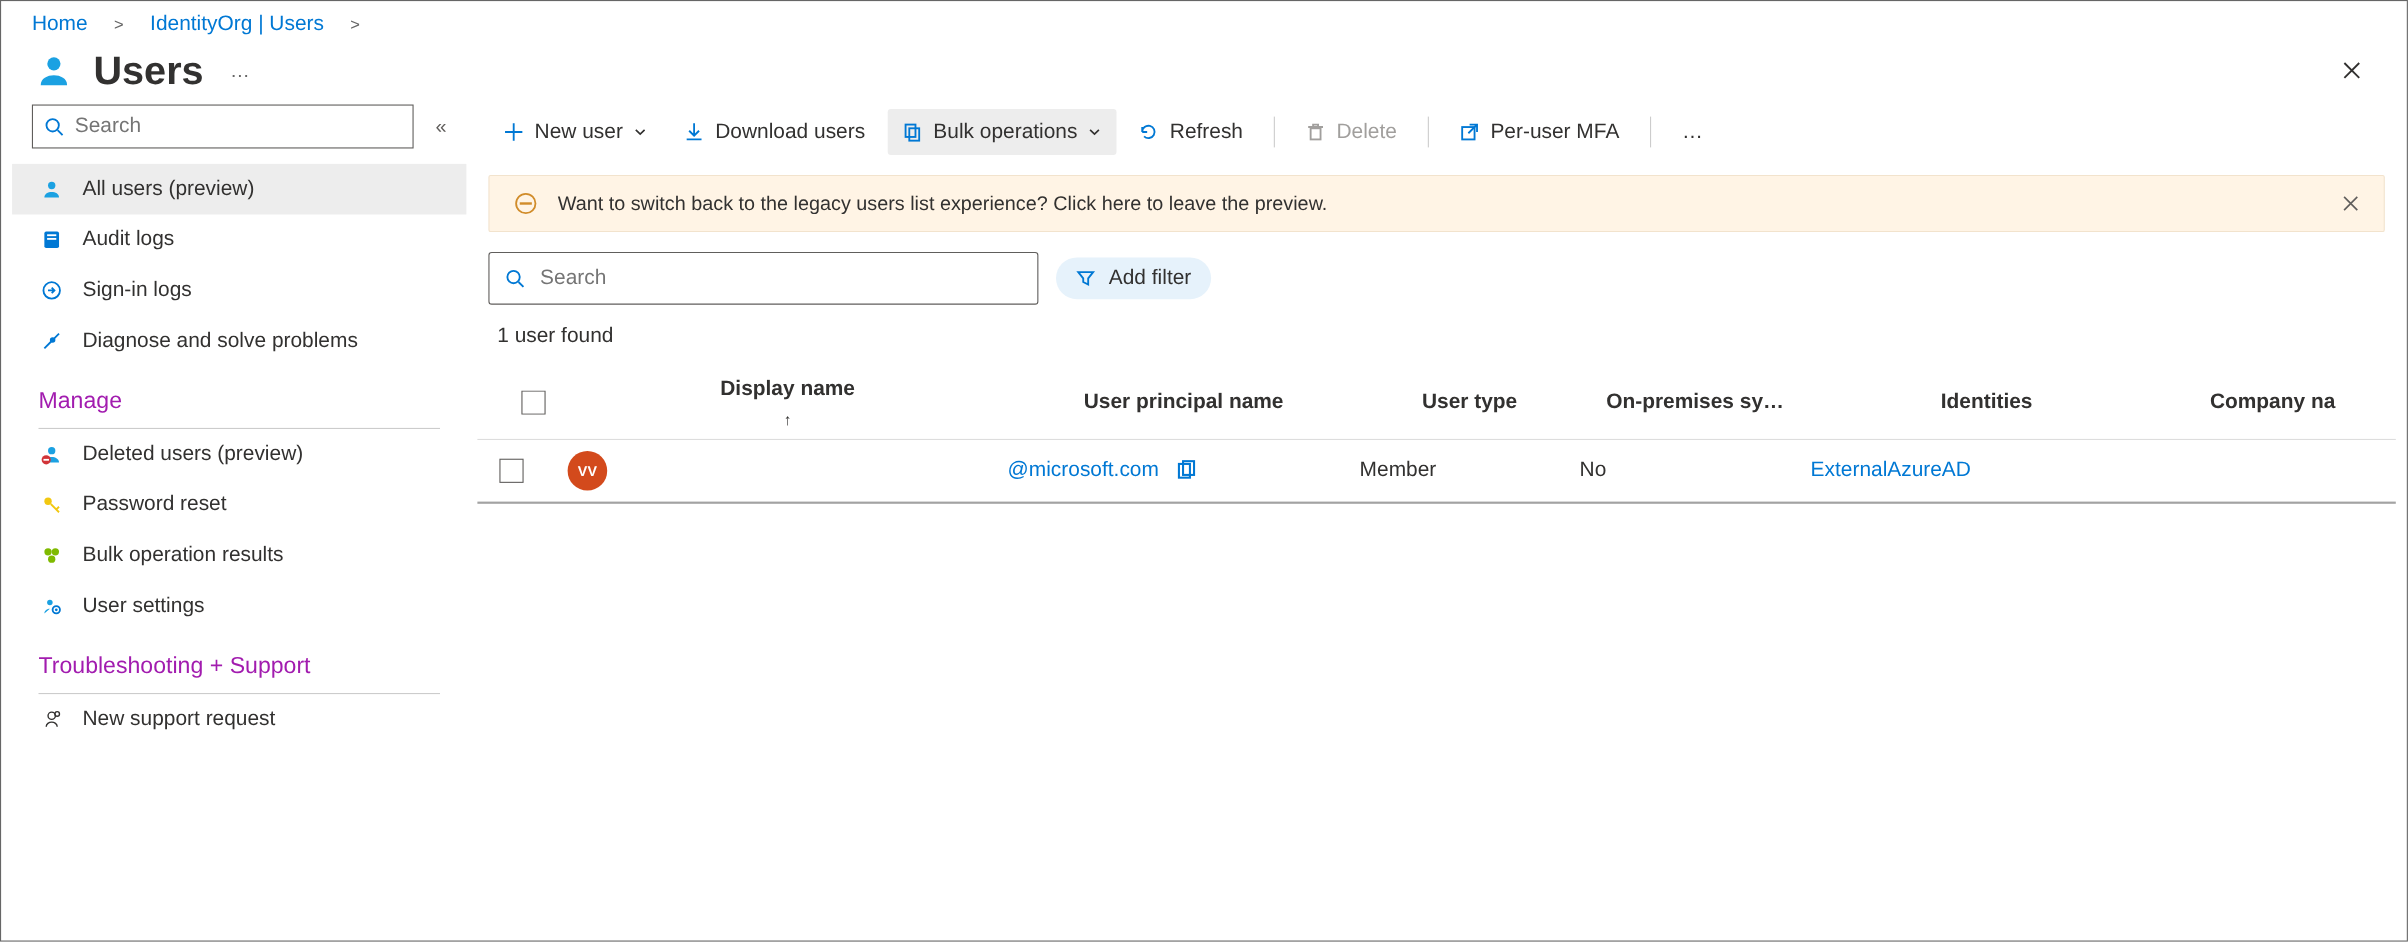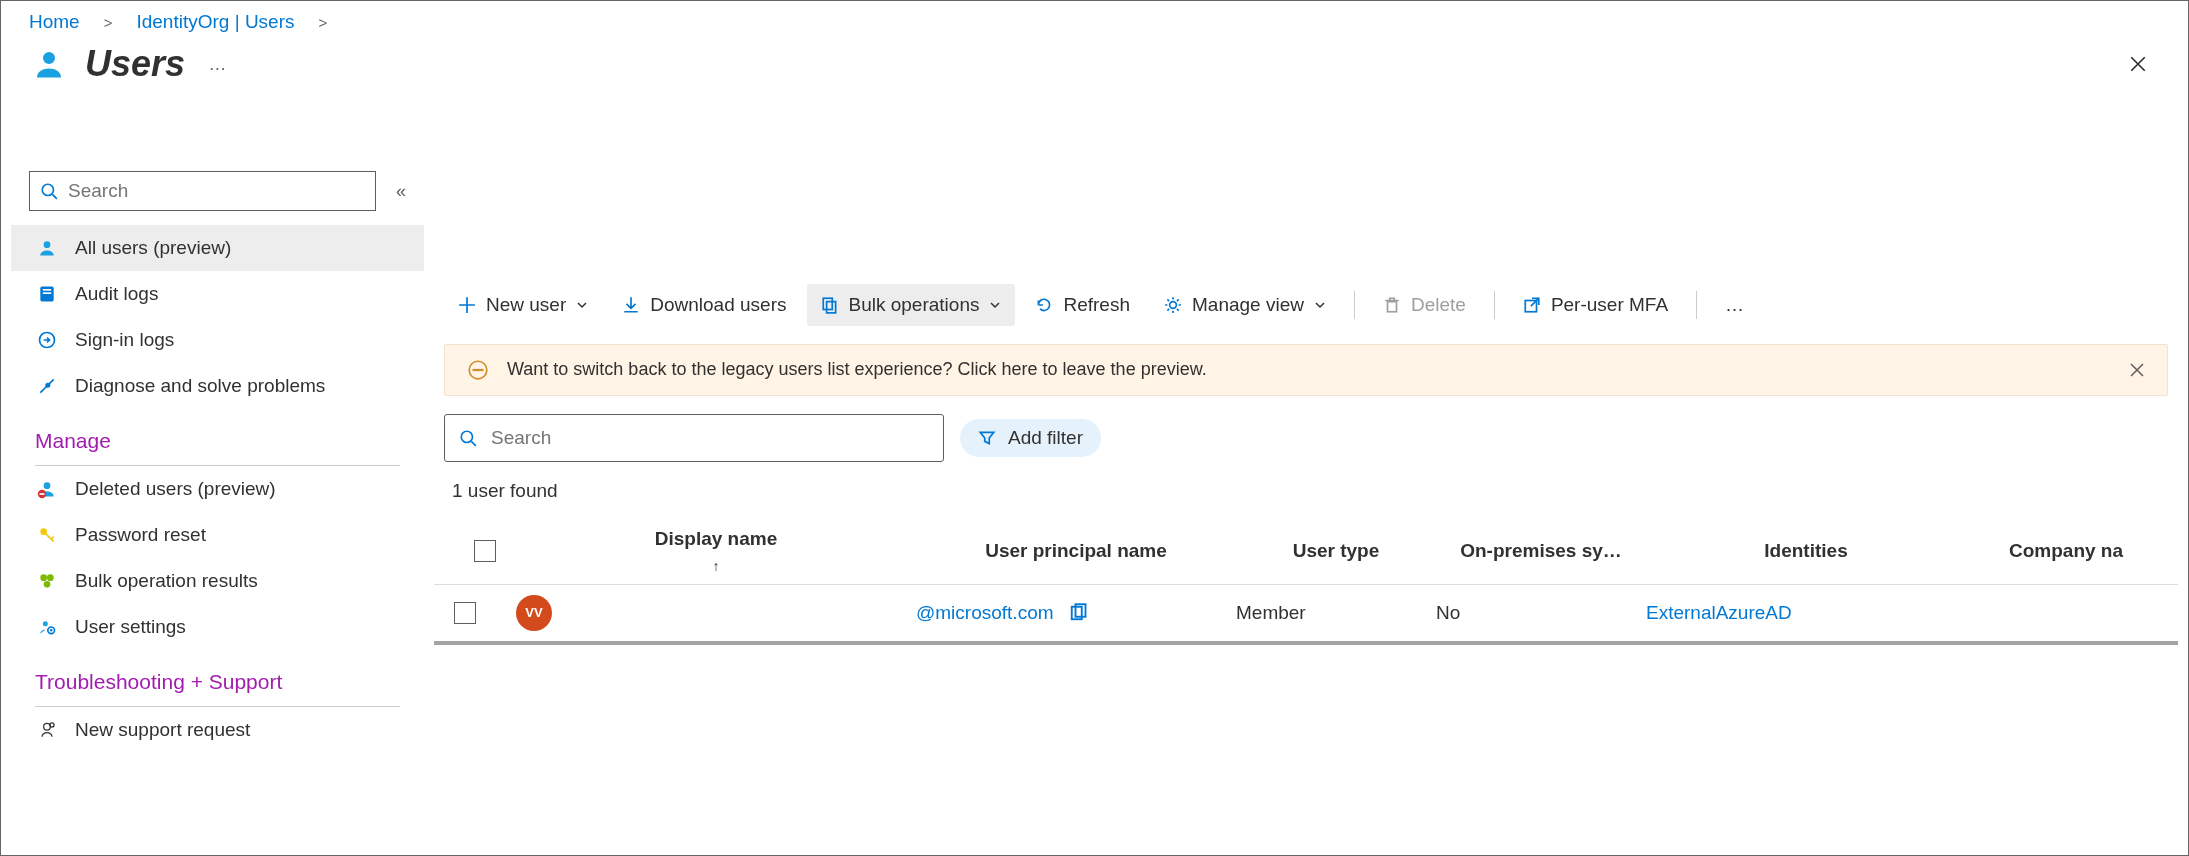--- a/index.html
+++ b/index.html
@@ -26,32 +26,31 @@
   }
   .breadcrumb .sep { color: #666; font-size: 15px; }
   .breadcrumb a { color: #0078d4; }
 
   
   .header-row {
     display: flex;
     align-items: center;
     justify-content: space-between;
     padding: 0 30px 10px 30px;
-    font-style: italic;
   }
   .header-left { display: flex; align-items: center; gap: 18px; }
   .page-title { font-size: 36px; font-weight: 600; }
   .more-dots { color: #666; font-size: 18px; letter-spacing: 2px; padding: 6px; cursor: pointer; }
   .close-x {
     width: 40px; height: 40px; display:flex; align-items:center; justify-content:center;
     cursor: pointer; font-size: 18px; color:#323130;
   }
 
   
-  .layout { display: flex; height: calc(100% - 120px); align-items: center; }
+  .layout { display: flex; height: calc(100% - 120px); }
   .sidebar { width: 440px; padding: 0 10px; }
   .main { flex: 1; padding: 0 10px 0 0; }
 
   
   .side-search-row { display:flex; align-items:center; gap: 20px; padding: 0 18px; }
   .side-search {
     flex: 1; border: 1px solid #605e5c; height: 40px; display:flex; align-items:center;
     gap: 10px; padding: 0 10px; color:#605e5c; background:#fff;
   }
   .side-search input {
@@ -112,21 +111,21 @@
   .table { width:100%; }
   .thead, .trow {
     display:grid;
     grid-template-columns: 70px 400px 320px 200px 210px 320px 200px;
     align-items:center;
     padding: 10px 12px;
   }
   .thead { border-bottom:1px solid #ddd; font-size:19px; font-weight:600; color:#323130; }
   .thead .col { display:flex; align-items:center; gap:8px; white-space:nowrap; overflow:hidden; text-overflow:ellipsis;flex-direction:column;}
   .sort-arrow { font-size:14px; }
-  .trow { border-bottom:4px solid #a3a3a3; font-size:19px; }
+  .trow { border-bottom:2px solid #a3a3a3; font-size:19px; }
   .chk {
     width:22px; height:22px; border:1px solid #605e5c; background:#fff; cursor:pointer;
     margin-left:8px;
   }
   .avatar {
     width:36px; height:36px; border-radius:50%; background:#d34a1c; color:#fff;
     display:flex; align-items:center; justify-content:center; font-size:13px; font-weight:600;
     margin-right:14px;
   }
   .name-cell { display:flex; align-items:center; }
@@ -314,34 +313,20 @@
             </svg>
         </span>
       </div>
       <div class="tb-btn">
         <span class="ico">
           <svg width="18" height="18" viewBox="0 0 16 16">
               <path d="M3 8a5 5 0 1 1 1.5 3.5M3 8V4M3 8h4" fill="none" stroke="#0078d4" stroke-width="1.5"></path>
             </svg>
         </span>
         <span>Refresh</span>
-      </div>
-      <div class="tb-btn">
-        <span class="ico">
-          <svg width="18" height="18" viewBox="0 0 16 16">
-              <circle cx="8" cy="8" r="3" fill="none" stroke="#0078d4" stroke-width="1.5"></circle>
-              <path d="M8 1v2M8 13v2M1 8h2M13 8h2M3 3l1.5 1.5M11.5 11.5L13 13M13 3l-1.5 1.5M4.5 11.5L3 13" stroke="#0078d4" stroke-width="1.5"></path>
-            </svg>
-        </span>
-        <span>Manage view</span>
-        <span class="chev">
-          <svg width="12" height="12" viewBox="0 0 12 12">
-              <path d="M2 4 L6 8 L10 4" fill="none" stroke="#323130" stroke-width="1.5"></path>
-            </svg>
-        </span>
       </div>
       <div class="tb-sep"></div>
       <div class="tb-btn disabled">
         <span class="ico">
           <svg width="18" height="18" viewBox="0 0 16 16">
               <rect x="4" y="5" width="8" height="9" fill="none" stroke="#a19f9d" stroke-width="1.5"></rect>
               <path d="M2 4h12M6 4V2h4v2" fill="none" stroke="#a19f9d" stroke-width="1.5"></path>
             </svg>
         </span>
         <span>Delete</span>

